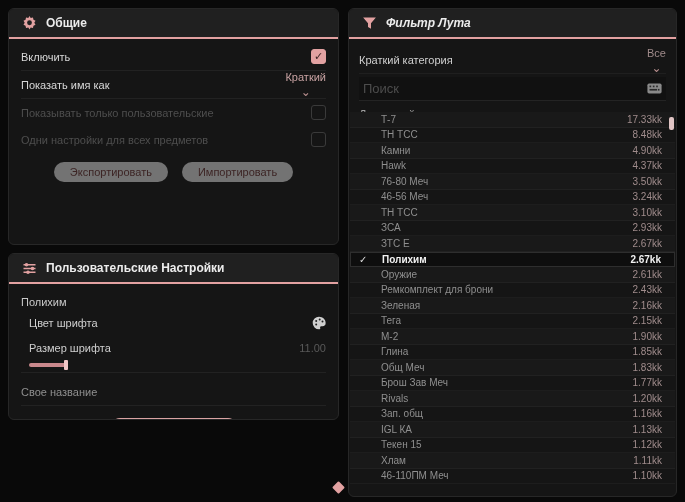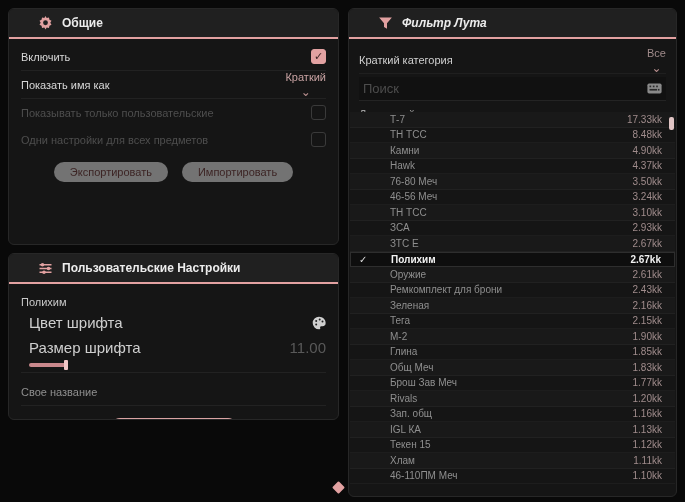--- a/index.html
+++ b/index.html
@@ -1,37 +1,37 @@
 <!DOCTYPE html>
 <html><head>
 <meta charset="utf-8">
 <style>
   html,body{margin:0;padding:0;background:#090909;width:685px;height:502px;
     font-family:"Liberation Sans","DejaVu Sans",sans-serif;overflow:hidden;position:relative;}
   .panel{position:absolute;background:#151515;border:1px solid #272727;border-radius:6px;
     overflow:hidden;box-sizing:border-box;}
   .panel-header{height:28px;background:#202020;display:flex;align-items:center;gap:9px;
-    padding:0 28px;border-bottom:2px solid #e2a1a1;color:#ececec;font-size:12px;font-weight:bold;}
+    padding:0 12px;border-bottom:2px solid #e2a1a1;color:#ececec;font-size:12px;font-weight:bold;}
   .hdr-icon{width:16px;height:16px;display:inline-flex;align-items:center;justify-content:center;flex:0 0 auto;}
   .panel-body{padding:4px 12px;}
   .setting-row{height:27px;display:flex;align-items:center;justify-content:space-between;
     font-size:11px;color:#d8d8d8;border-bottom:1px solid #222222;gap:24px;}
   .setting-row.no-sep{border-bottom:none;}
   .setting-row.disabled{color:#4e4e4e;}
   .checkbox{width:15px;height:15px;border-radius:3px;background:transparent;border:1px solid #3a3a3a;
     display:flex;align-items:center;justify-content:center;font-size:11px;color:#3b2323;box-sizing:border-box;}
   .checkbox.checked{background:#e2a1a1;border-color:#e2a1a1;font-weight:bold;}
   .dropdown{display:flex;align-items:center;gap:7px;color:#c9a3a3;font-size:11px;cursor:pointer;flex-direction:column;}
   .chevron{color:#b98f8f;font-size:12px;line-height:8px;transform:translateY(-2px);}
   .btn-row{display:flex;justify-content:center;gap:14px;margin-top:9px;}
   .pill-btn{background:#737373;color:#3c2424;border:none;border-radius:10px;font-size:11px;
     padding:4px 16px;font-family:inherit;cursor:pointer;}
   .item-caption{font-size:11px;color:#c9c9c9;padding:8px 0 2px 0;}
   .sub-row{height:25px;display:flex;align-items:center;justify-content:space-between;
-    font-size:15px;color:#cfcfcf;padding-left:8px;}
+    font-size:11px;color:#cfcfcf;padding-left:8px;}
   .sub-row .dim-val{color:#595959;}
   .slider-wrap{padding-left:8px;height:12px;position:relative;border-bottom:1px solid #222;}
   .slider-fill{position:absolute;left:8px;top:3px;width:37px;height:4px;background:#c9888c;border-radius:2px;}
   .slider-handle{position:absolute;left:43px;top:0px;width:4px;height:10px;background:#f2c6c6;border-radius:1px;}
   .text-field{height:26px;display:flex;align-items:center;font-size:11px;color:#8f8f8f;
     border-bottom:1px solid #222;margin-top:6px;}
   .del-wrap{display:flex;justify-content:center;margin-top:12px;}
   .del-btn{background:#d9a3a3;color:#4a2d2d;border:none;border-radius:9px;font-size:11px;
     padding:5px 42px;font-family:inherit;cursor:pointer;}
   
@@ -41,21 +41,21 @@
     display:flex;align-items:center;justify-content:space-between;padding:0 4px;}
   .search-ph{font-size:13px;color:#4d4d4d;}
   .list-label{font-size:11px;color:#9d9d9d;padding:7px 0 3px 0;}
   .loot-list{position:absolute;left:1px;right:1px;top:103px;bottom:1px;overflow:hidden;}
   .loot-row{height:15.5px;display:flex;align-items:center;position:relative;
     font-size:10px;border-bottom:1px solid rgba(255,255,255,0.035);box-sizing:border-box;}
   .loot-row:nth-child(odd){background:#191919;}
   .loot-row:nth-child(even){background:#151515;}
   .loot-row.selected{background:#0e0e0e;border:1px solid #2e2e2e;}
   .row-check{position:absolute;left:8px;width:14px;color:#dcdcdc;font-size:10px;}
-  .loot-name{margin-left:40px;color:#8f8f8f;white-space:nowrap;}
+  .loot-name{margin-left:31px;color:#8f8f8f;white-space:nowrap;}
   .loot-value{margin-left:auto;margin-right:13px;color:#a08c8c;}
   .loot-row.selected .loot-name,.loot-row.selected .loot-value{color:#f2f2f2;font-weight:bold;}
   .scroll-thumb{position:absolute;right:2px;top:108px;width:5px;height:13px;background:#e0c4c4;border-radius:2px;}
   .cursor-diamond{position:absolute;left:334px;top:483px;width:9px;height:9px;background:#e2a1a1;
     transform:rotate(45deg);border-radius:1px;}
   .palette-icon,.kbd-icon{display:inline-flex;}
 </style>
 </head>
 <body>
 

